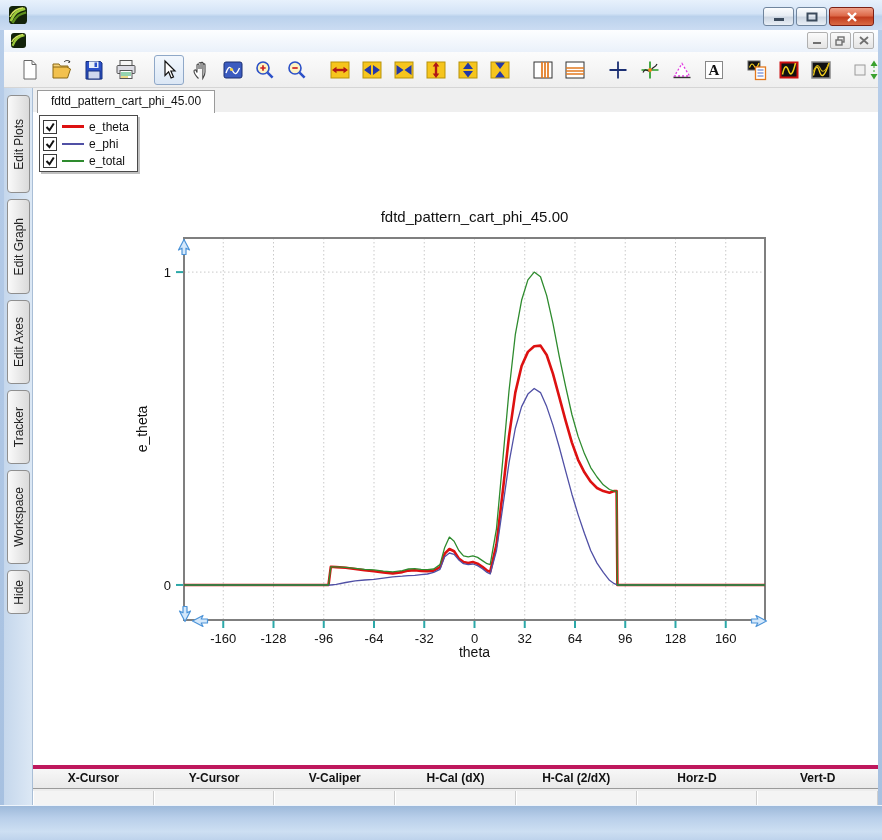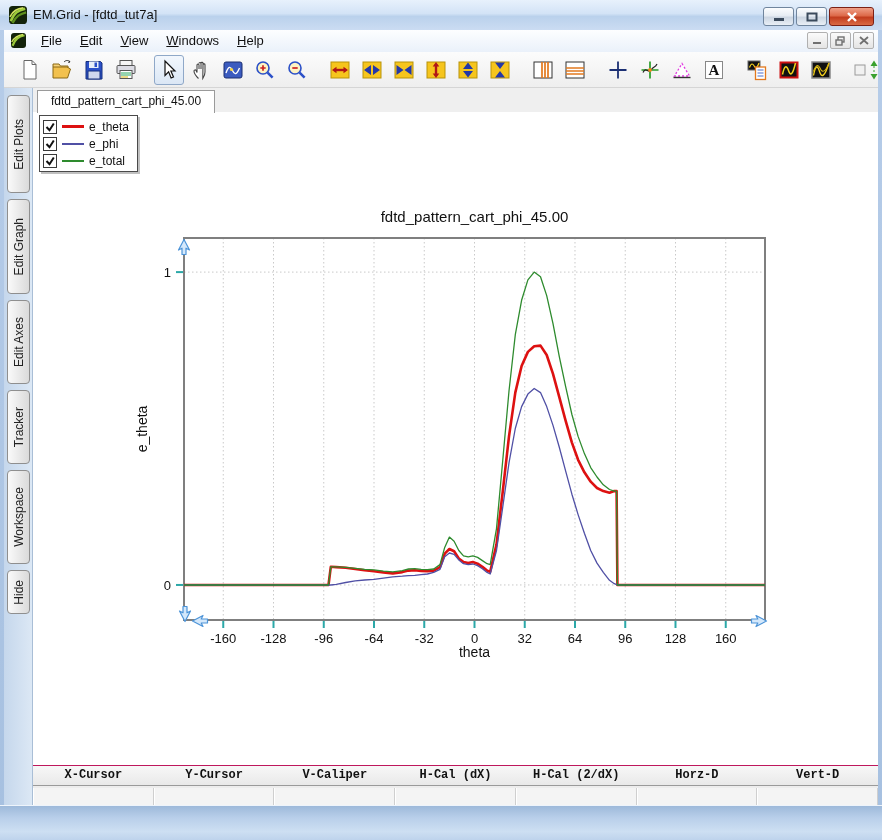--- a/index.html
+++ b/index.html
@@ -57,21 +57,21 @@
   .canvas{position:absolute;left:0;right:0;top:24px;height:653px;background:#fff;overflow:hidden;}
   #chart{position:absolute;left:0;top:0;}
 
   .legend{position:absolute;left:6px;top:3px;background:#fff;border:1px solid #4a4a4a;
     box-shadow:2px 2px 0 rgba(130,130,130,.5);padding:2px 8px 2px 3px;z-index:5;}
   .legend-row{display:flex;align-items:center;height:17px;gap:5px;}
   .legend-cb{width:12px;height:12px;border:1px solid #3a3a3a;background:#fff;display:flex;align-items:center;justify-content:center;box-sizing:content-box;}
   .legend-line{width:22px;height:0;}
   .legend-label{font-size:12px;color:#111;}
 
-  .statusbar{position:absolute;left:0;right:0;top:677px;height:54px;border-top:1px solid #be185d;background:#ededed;box-sizing:border-box;font-family:Liberation Mono, monospace;}
+  .statusbar{position:absolute;left:0;right:0;top:677px;height:54px;border-top:4px solid #be185d;background:#ededed;box-sizing:border-box;}
   .status-headers{display:grid;grid-template-columns:repeat(7,1fr);height:19px;
     background:linear-gradient(180deg,#f7f7f7,#e9e9e9);border-bottom:1px solid #9a9a9a;}
   .status-header{font-size:12px;font-weight:bold;color:#111;text-align:center;line-height:19px;}
   .status-cells{display:grid;grid-template-columns:repeat(7,1fr);height:20px;padding-top:1px;}
   .status-cell{margin:1px 0 2px 0;background:#f4f4f4;border-right:1px solid #cfcfcf;border-left:1px solid #ffffff;font-size:12px;}
 
   .bottom-border{position:absolute;left:0;right:0;bottom:0;height:34px;
     background:linear-gradient(180deg,#9db9da,#b9cfea 35%,#cddff2 75%,#bed3ec);border-top:1px solid #eef4fb;}
 </style>
 </head>
@@ -81,21 +81,20 @@
 
   <div class="titlebar">
     <span class="title-icon">
       <svg viewBox="0 0 20 20" width="18" height="18">
         <rect width="20" height="20" rx="4" fill="#13230a"></rect>
         <path d="M2 17C6 7 10 5 18 3" stroke="#9ccb3b" stroke-width="3" fill="none"></path>
         <path d="M4 19C8 11 12 9 19 7" stroke="#5d8f1e" stroke-width="2.5" fill="none"></path>
         <path d="M1 12C5 5 9 3 16 2" stroke="#d3e45f" stroke-width="1.8" fill="none"></path>
       </svg>
     </span>
-    <span class="title-text">EM.Grid - [fdtd_tut7a]</span>
     <div class="cap-buttons">
       <div class="cap-btn">
         <svg class="cap-glyph" width="12" height="9">
             <rect x="1" y="6" width="10" height="3" fill="#3a4a5c"></rect>
           </svg>
       </div>
       <div class="cap-btn">
         <svg class="cap-glyph" width="12" height="10">
             <rect x="1.5" y="1.5" width="9" height="7" fill="none" stroke="#3a4a5c" stroke-width="2"></rect>
           </svg>
@@ -109,27 +108,20 @@
   </div>
 
   <div class="menubar">
     <span class="menu-icon">
       <svg viewBox="0 0 20 20" width="15" height="15">
         <rect width="20" height="20" rx="4" fill="#13230a"></rect>
         <path d="M2 17C6 7 10 5 18 3" stroke="#9ccb3b" stroke-width="3" fill="none"></path>
         <path d="M1 12C5 5 9 3 16 2" stroke="#d3e45f" stroke-width="1.8" fill="none"></path>
       </svg>
     </span>
-    <div class="menus">
-        <div class="menu-item"><u>F</u>ile</div>
-        <div class="menu-item"><u>E</u>dit</div>
-        <div class="menu-item"><u>V</u>iew</div>
-        <div class="menu-item"><u>W</u>indows</div>
-        <div class="menu-item"><u>H</u>elp</div>
-      </div>
     <div class="mdi-buttons">
       <div class="mdi-btn">
         <svg width="11" height="9">
             <rect x="1" y="6" width="8" height="2" fill="#707070"></rect>
           </svg>
       </div>
       <div class="mdi-btn">
         <svg width="11" height="10">
             <rect x="3" y="1" width="6" height="5" fill="none" stroke="#707070" stroke-width="1.4"></rect>
             <rect x="1" y="4" width="6" height="5" fill="#e9e9e9" stroke="#707070" stroke-width="1.4"></rect>

